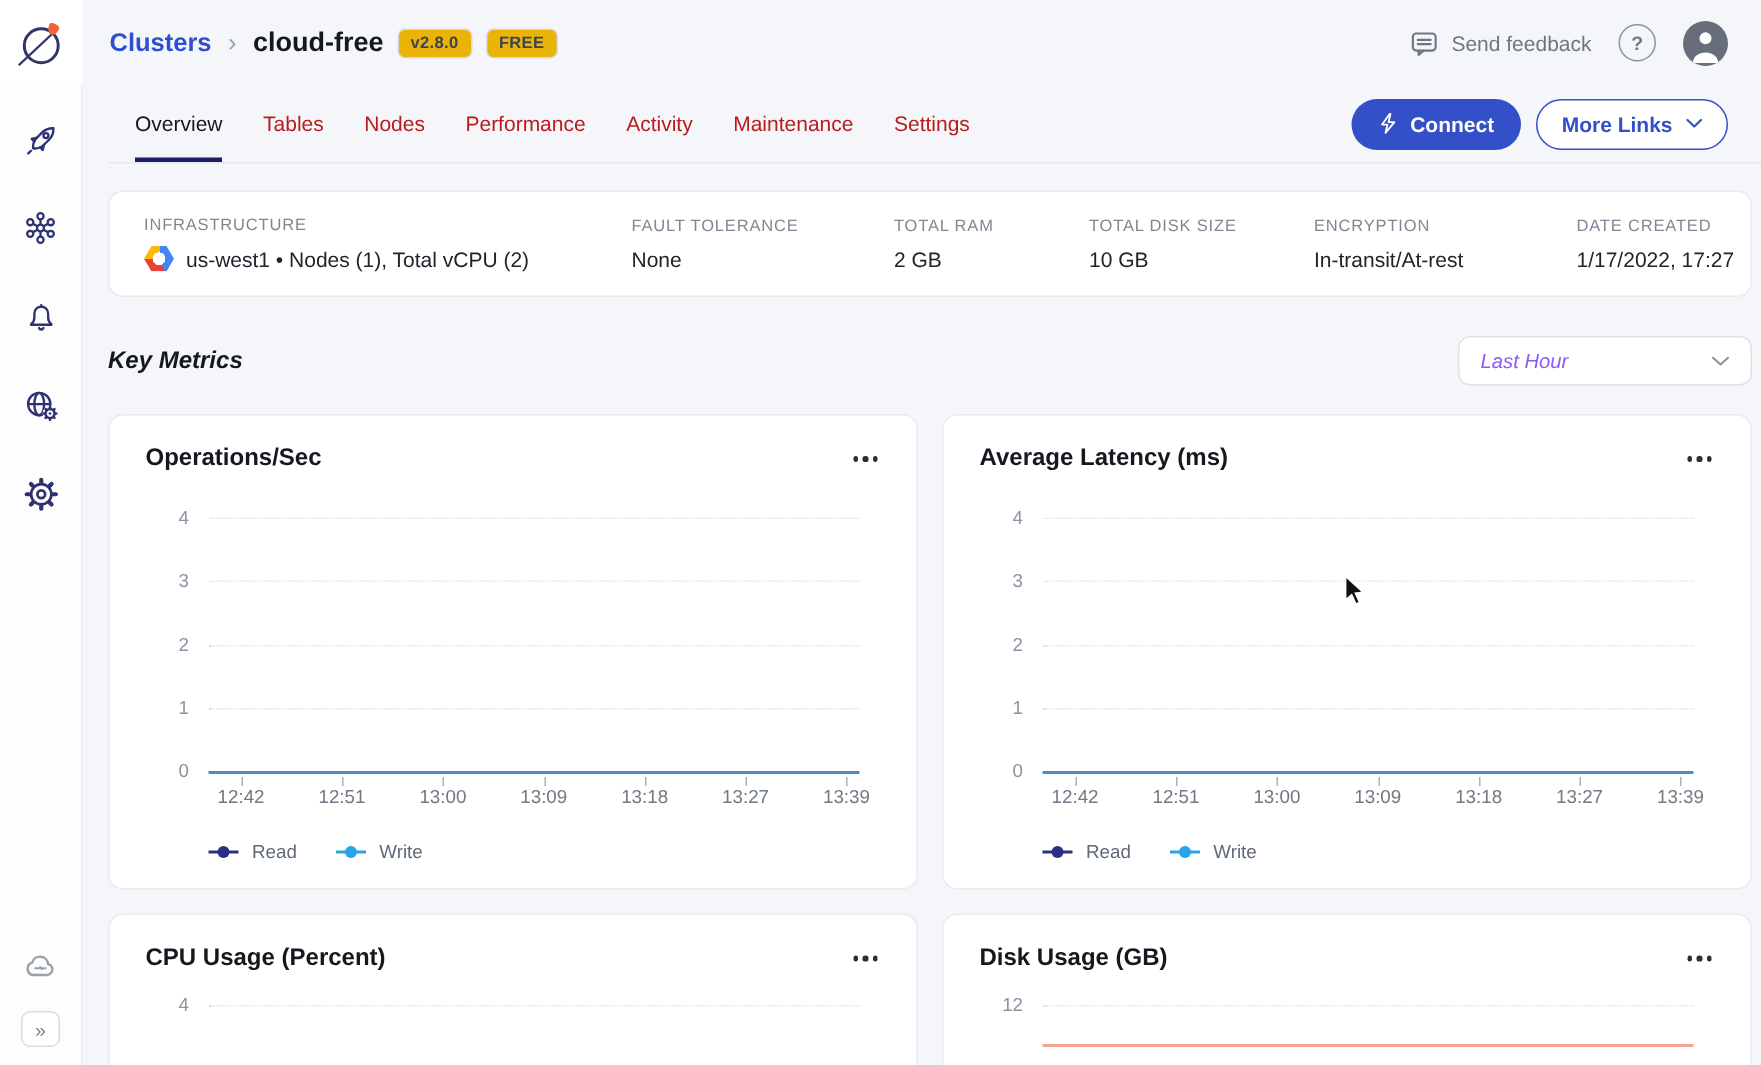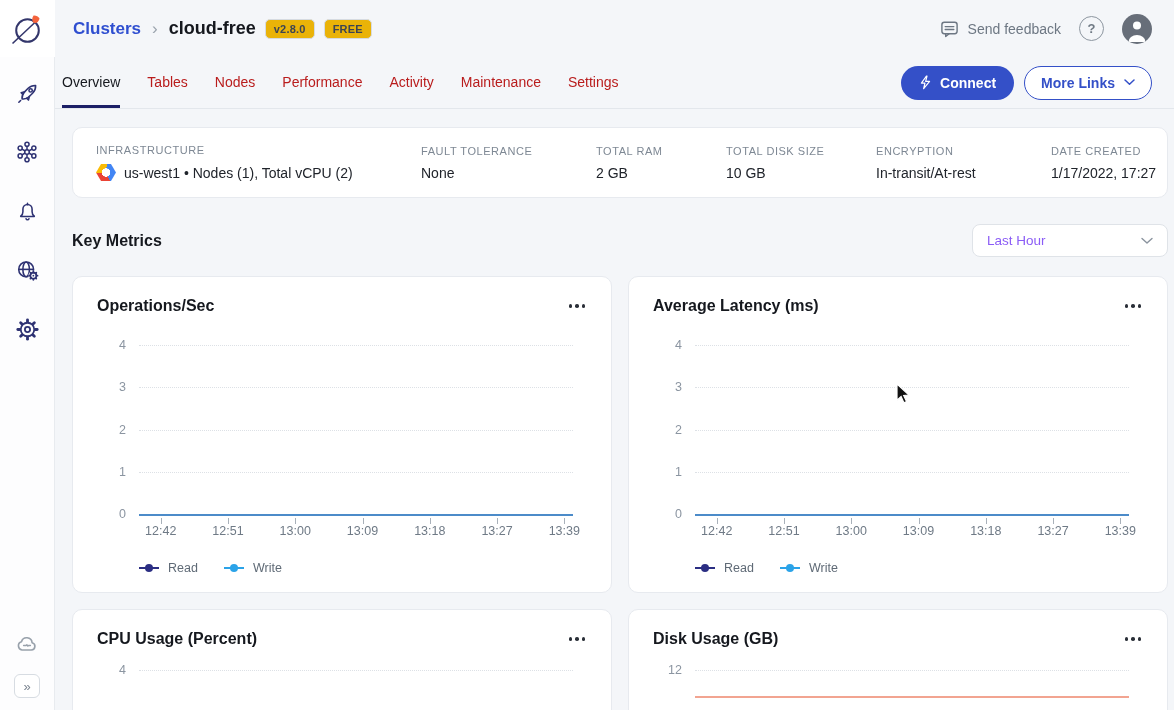--- a/index.html
+++ b/index.html
@@ -27,21 +27,21 @@
   .crumb-cur{font-size:18px;font-weight:bold;color:#15181e;}
   .badge{background:#eab308;border:1px solid #d6dbe1;border-radius:5px;font-size:11px;font-weight:bold;
     color:#3c4453;padding:3px 8px;margin-left:9px;letter-spacing:.02em;}
   .head-right{margin-left:auto;display:flex;align-items:center;gap:18px;}
   .feedback{display:flex;align-items:center;gap:8px;color:#6d7783;font-size:14px;cursor:pointer;}
   .help-btn{width:25px;height:25px;border:1.5px solid #8d96a0;border-radius:50%;color:#6f7984;
     font-size:13px;font-weight:bold;display:flex;align-items:center;justify-content:center;cursor:pointer;}
   .avatar{width:30px;height:30px;border-radius:50%;background:#676e79;overflow:hidden;
     display:flex;align-items:flex-end;justify-content:center;cursor:pointer;}
   
-  .tabbar{position:absolute;left:45px;right:0;top:57px;height:52px;display:flex;align-items:stretch;
+  .tabbar{position:absolute;left:73px;right:0;top:57px;height:52px;display:flex;align-items:stretch;
     padding:0 22px 0 17px;border-bottom:1px solid #e3e7ec;}
   .tabs{display:flex;gap:27px;}
   .tab{display:flex;align-items:center;font-size:14px;color:#b91c1c;cursor:pointer;
     border-bottom:3px solid transparent;padding-top:2px;}
   .tab.active{color:#15181e;font-weight:500;border-bottom-color:var(--tab-underline,#1b1f66);}
   .tab-actions{margin-left:auto;display:flex;align-items:center;gap:10px;}
   .btn-connect{display:flex;align-items:center;gap:8px;background:var(--accent,#3450c8);color:#fff;
     border:none;border-radius:17px;height:34px;padding:0 18px;font-size:14px;font-weight:bold;cursor:pointer;
     font-family:inherit;}
   .btn-morelinks{display:flex;align-items:center;gap:9px;background:#fff;color:var(--accent,#3450c8);
@@ -51,21 +51,21 @@
   .content{position:absolute;left:55px;right:0;top:109px;bottom:0;padding:18px 6px 0 17px;}
   .card{background:var(--card,#fff);border:1px solid var(--border,#e7eaef);border-radius:10px;}
   .info-card{height:71px;display:flex;align-items:center;padding-left:23px;}
   .info-col{display:flex;flex-direction:column;gap:8px;}
   .info-col .lbl{font-size:11px;color:var(--label,#7e8894);letter-spacing:.05em;}
   .info-col .val{font-size:14px;color:#20242b;display:flex;align-items:center;gap:8px;}
   .w1{width:325px}.w2{width:175px}.w3{width:130px}.w4{width:150px}.w5{width:175px}
   .gcp{width:20px;height:17px;clip-path:polygon(25% 0,75% 0,100% 50%,75% 100%,25% 100%,0 50%);
     background:radial-gradient(circle at 50% 50%, #fff 0 4.2px, rgba(0,0,0,0) 4.3px),
       conic-gradient(from -90deg at 50% 50%, #fbbc05 0 95deg, #4285f4 95deg 245deg, #ea4335 245deg 360deg);}
-  .km-row{margin-top:26px;display:flex;align-items:center;justify-content:space-between;}
+  .km-row{margin-top:26px;display:flex;align-items:center;justify-content:space-between;font-style:italic;}
   .km-title{font-size:16px;font-weight:bold;color:#15181e;}
   .select{width:196px;height:33px;background:#fff;border:1px solid #dfe3e8;border-radius:8px;
     display:flex;align-items:center;justify-content:space-between;padding:0 14px;cursor:pointer;}
   .select .sel-val{font-size:13.5px;color:#8b5cf6;}
   .chart-grid{margin-top:19px;display:grid;grid-template-columns:1fr 1fr;gap:16px;grid-auto-rows:317px;}
   .chart-card{padding:20px 24px;}
   .card-head{display:flex;align-items:center;justify-content:space-between;}
   .chart-title{font-size:16px;font-weight:bold;color:#15181e;}
   .kebab{display:flex;gap:3px;padding:6px 2px;cursor:pointer;}
   .kebab i{width:3.5px;height:3.5px;border-radius:50%;background:#2a2f38;}

